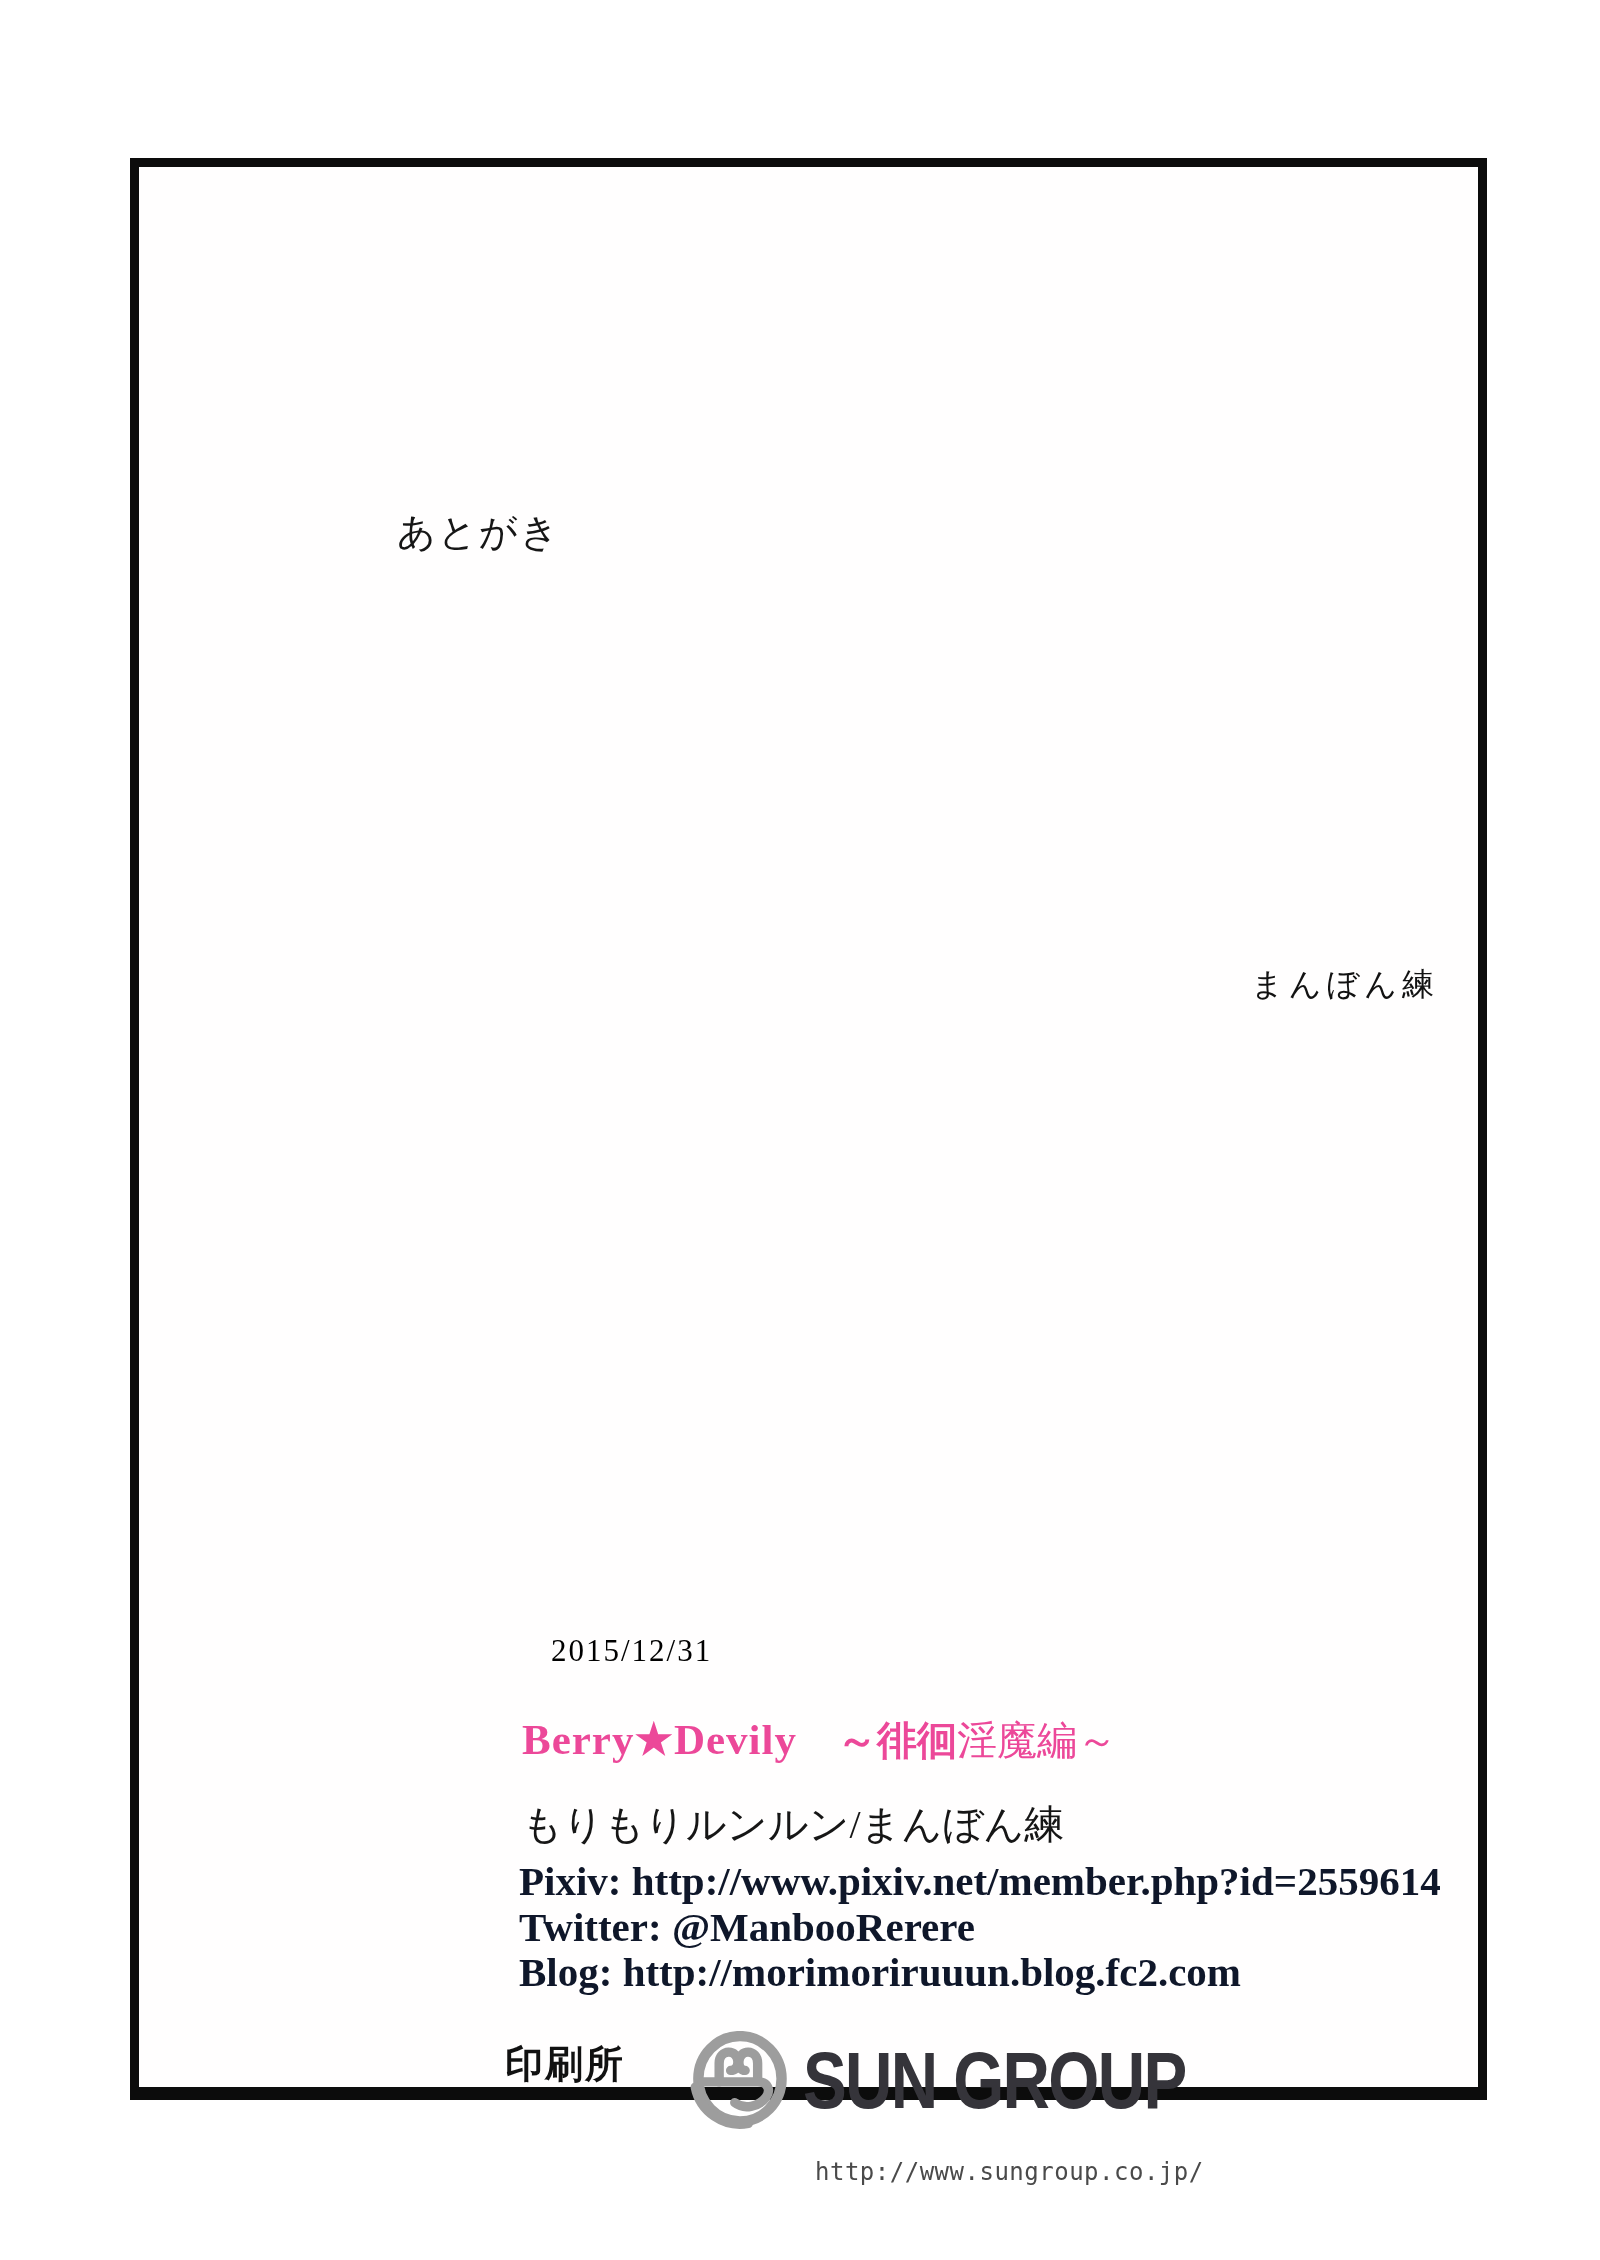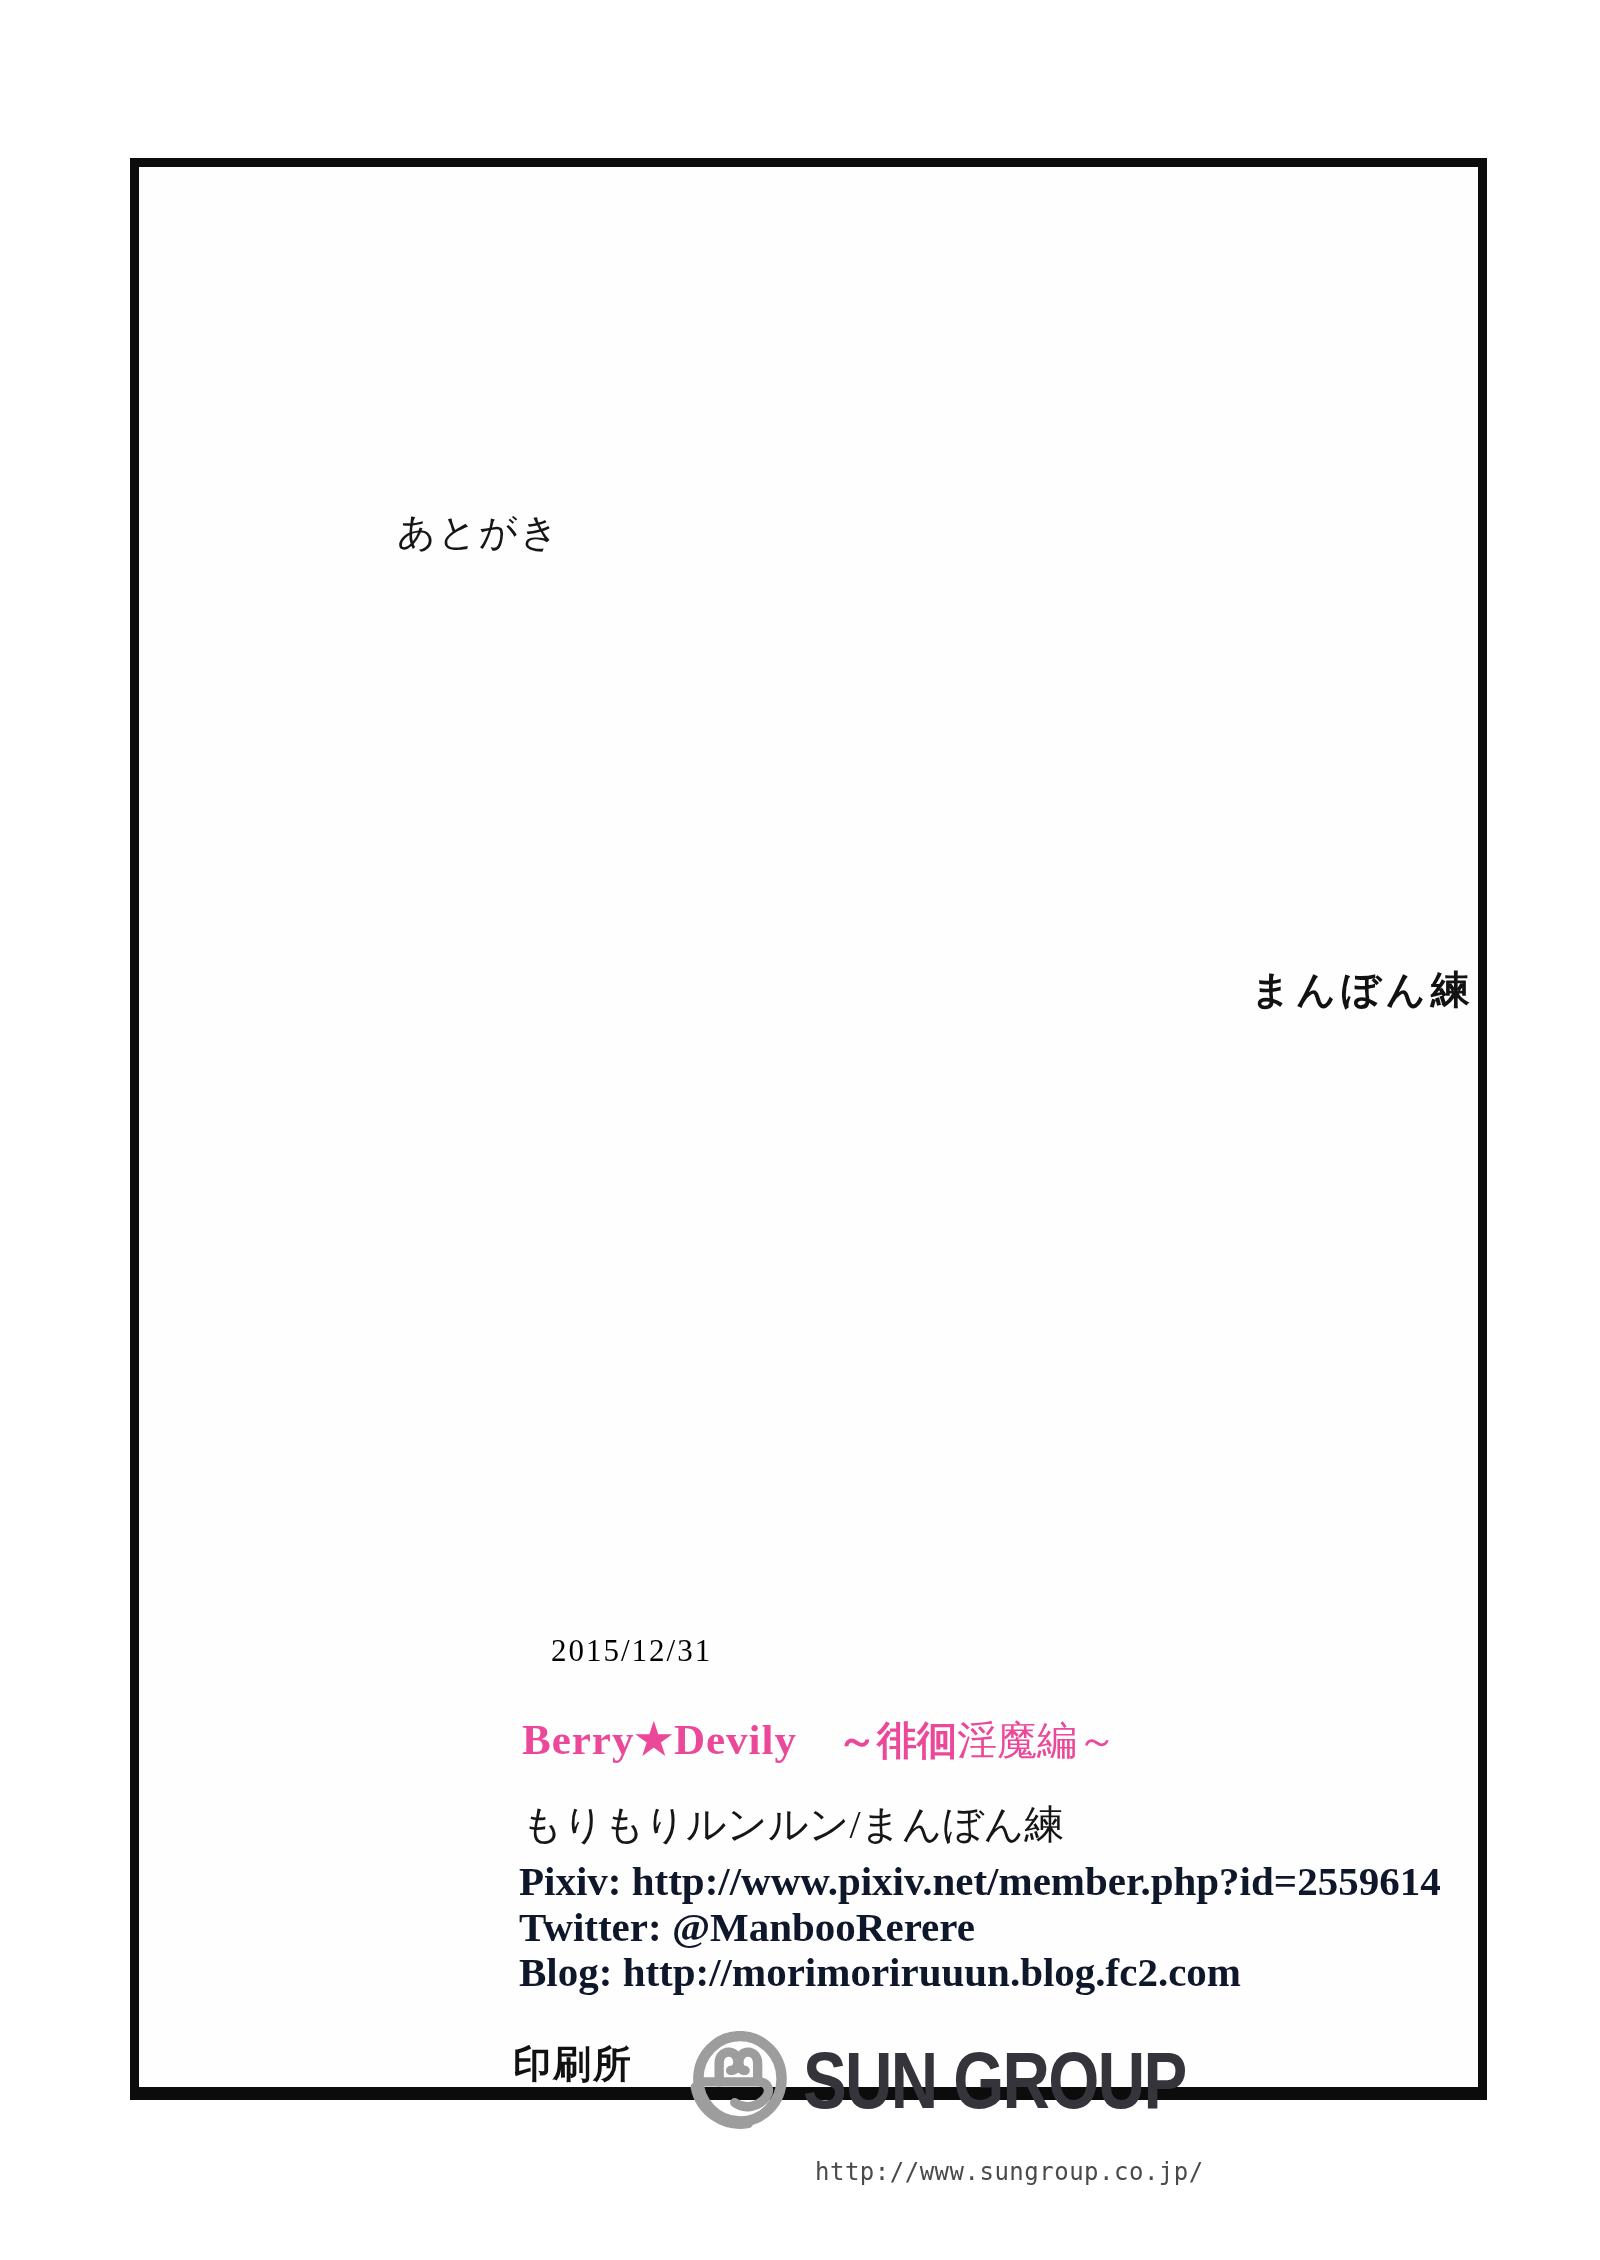--- a/index.html
+++ b/index.html
@@ -42,22 +42,22 @@
     top: 468px;
     font-size: 36px;
     line-height: 41px;
     letter-spacing: 1.5px;
     color: #141414;
     white-space: nowrap;
   }
   .signature {
     left: 1112px;
     top: 796px;
-    font-size: 39px;
-    font-weight: 700;
+    font-size: 32px;
+    font-weight: 400;
     letter-spacing: 5px;
     color: #121212;
   }
 
   .colophon-date {
     left: 386px;
     top: 1466px;
     font-family: "Liberation Serif", serif;
     font-size: 31px;
     letter-spacing: 2px;
@@ -107,21 +107,20 @@
     line-height: 45.5px;
   }
   .printer-label {
     left: 366px;
     top: 1872px;
     font-family: "Liberation Serif", serif;
     font-size: 38px;
     font-weight: 700;
     letter-spacing: 2px;
     color: #111111;
-    margin-left: 8px;
   }
   .logo-mark {
     left: 550px;
     top: 1864px;
     width: 104px;
     height: 108px;
   }
   .logo-name {
     left: 664px;
     top: 1868px;

